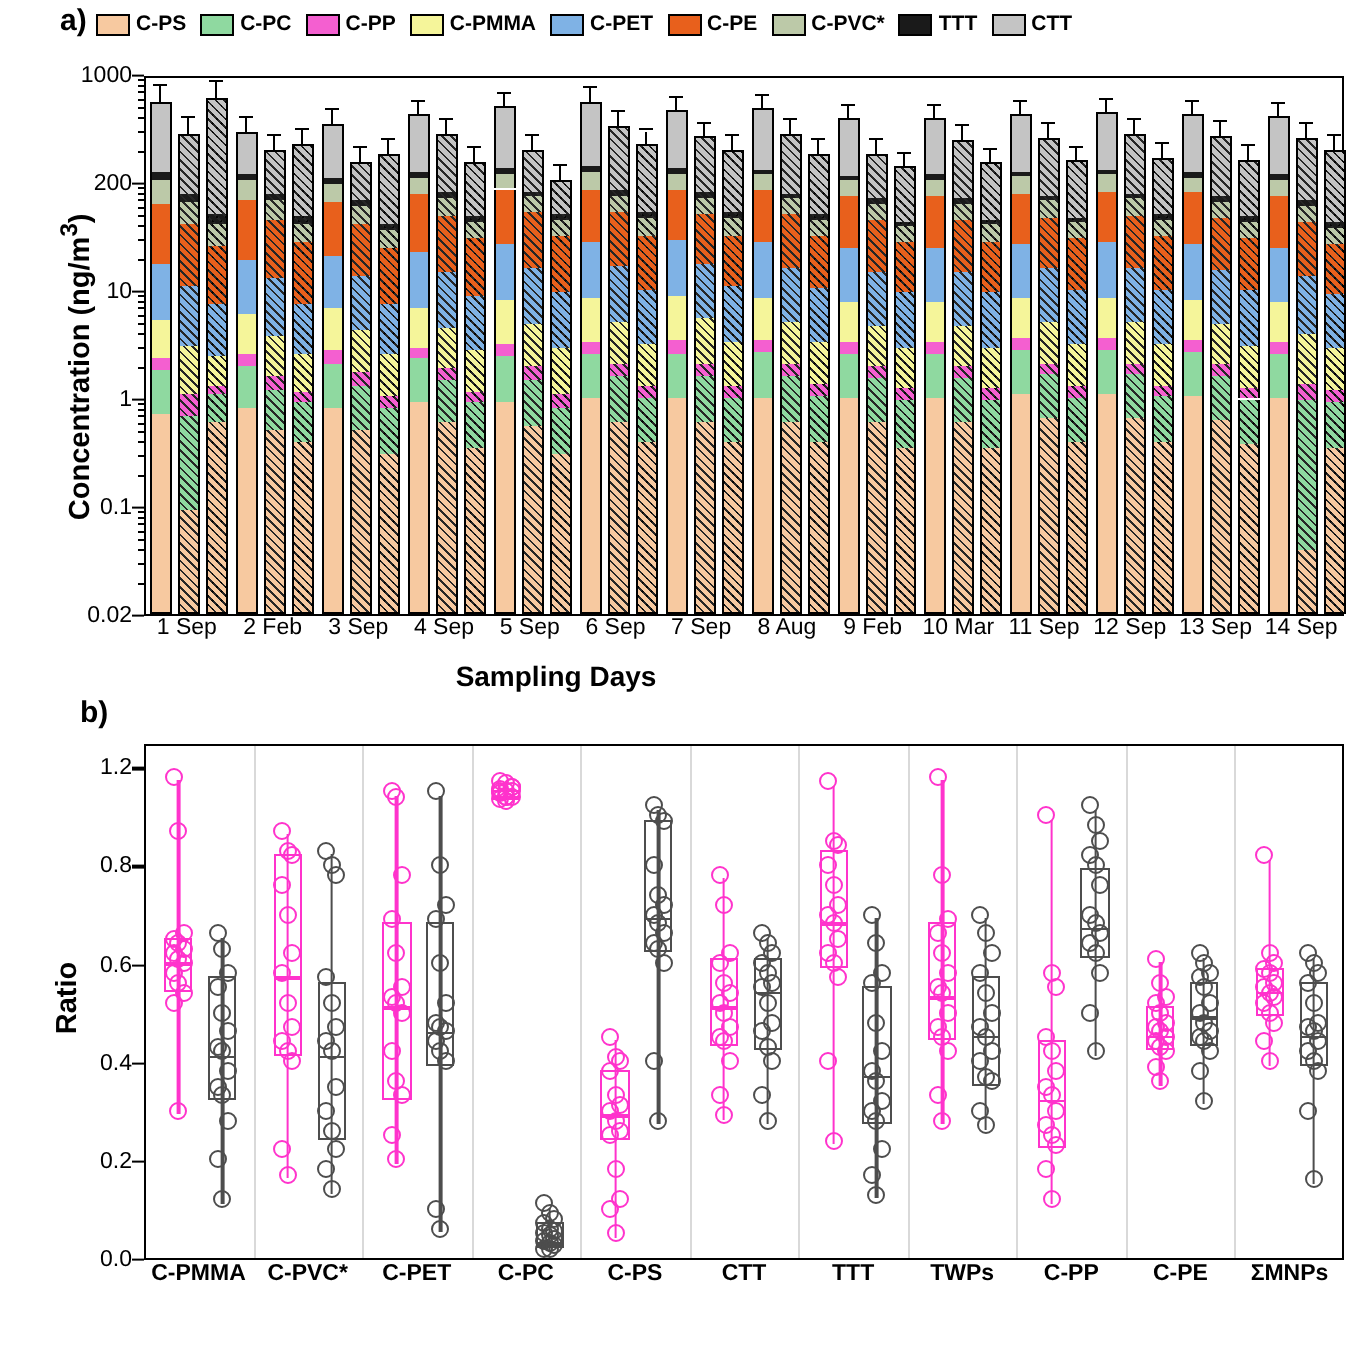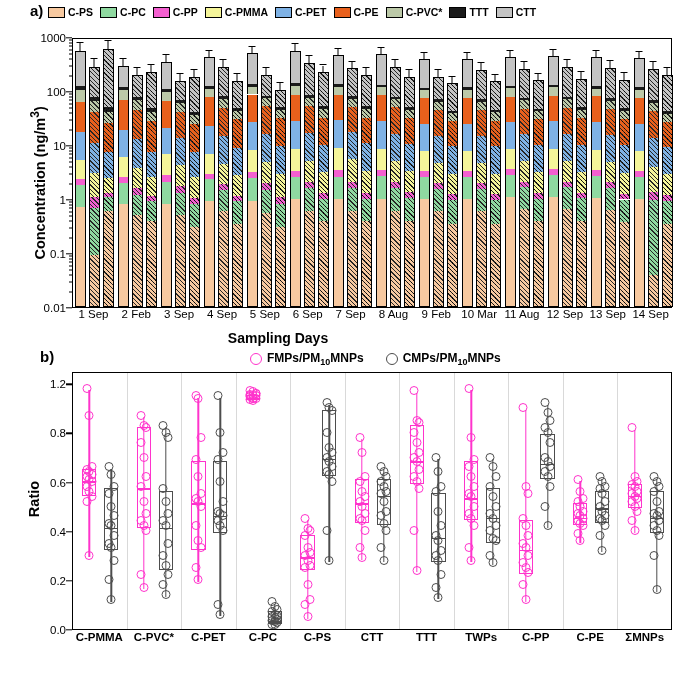--- a/index.html
+++ b/index.html
@@ -121,21 +121,21 @@
     <div class="ytick" style="top: 0px;">1000</div>
         <div class="ytickmark" style="top: 0px;"></div>
         <div class="ytickminor" style="top: 37.7444px;"></div>
         <div class="ytickminor" style="top: 28.2355px;"></div>
         <div class="ytickminor" style="top: 21.4888px;"></div>
         <div class="ytickminor" style="top: 16.2556px;"></div>
         <div class="ytickminor" style="top: 11.9798px;"></div>
         <div class="ytickminor" style="top: 8.36471px;"></div>
         <div class="ytickminor" style="top: 5.23314px;"></div>
         <div class="ytickminor" style="top: 2.4709px;"></div>
-        <div class="ytick" style="top: 54px;">100</div>
+        <div class="ytick" style="top: 54px;">200</div>
         <div class="ytickmark" style="top: 54px;"></div>
         <div class="ytickminor" style="top: 91.7444px;"></div>
         <div class="ytickminor" style="top: 82.2355px;"></div>
         <div class="ytickminor" style="top: 75.4888px;"></div>
         <div class="ytickminor" style="top: 70.2556px;"></div>
         <div class="ytickminor" style="top: 65.9798px;"></div>
         <div class="ytickminor" style="top: 62.3647px;"></div>
         <div class="ytickminor" style="top: 59.2331px;"></div>
         <div class="ytickminor" style="top: 56.4709px;"></div>
         <div class="ytick" style="top: 108px;">10</div>
@@ -161,21 +161,21 @@
         <div class="ytick" style="top: 216px;">0.1</div>
         <div class="ytickmark" style="top: 216px;"></div>
         <div class="ytickminor" style="top: 253.744px;"></div>
         <div class="ytickminor" style="top: 244.235px;"></div>
         <div class="ytickminor" style="top: 237.489px;"></div>
         <div class="ytickminor" style="top: 232.256px;"></div>
         <div class="ytickminor" style="top: 227.98px;"></div>
         <div class="ytickminor" style="top: 224.365px;"></div>
         <div class="ytickminor" style="top: 221.233px;"></div>
         <div class="ytickminor" style="top: 218.471px;"></div>
-        <div class="ytick" style="top: 270px;">0.01</div>
+        <div class="ytick" style="top: 270px;">0.02</div>
         <div class="ytickmark" style="top: 270px;"></div>
       </div>
 
     <div id="plotA">
       <div id="barsA">
           <div class="daygroup">
             <div class="bar">
               <div class="segwrap" style="height: 256.077px;">
                 <div class="seg botseg" style="height: 99.6353px; background: rgb(247, 201, 160); position: absolute; bottom: 0px;"></div>
                 <div class="seg" style="height: 22.1494px; background: rgb(143, 217, 160); position: absolute; bottom: 99.6353px;"></div>
@@ -839,41 +839,31 @@
         <div class="xtick">1 Sep</div>
         <div class="xtick">2 Feb</div>
         <div class="xtick">3 Sep</div>
         <div class="xtick">4 Sep</div>
         <div class="xtick">5 Sep</div>
         <div class="xtick">6 Sep</div>
         <div class="xtick">7 Sep</div>
         <div class="xtick">8 Aug</div>
         <div class="xtick">9 Feb</div>
         <div class="xtick">10 Mar</div>
-        <div class="xtick">11 Aug</div>
+        <div class="xtick">11 Sep</div>
         <div class="xtick">12 Sep</div>
         <div class="xtick">13 Sep</div>
         <div class="xtick">14 Sep</div>
       </div>
     <div id="xlabelA">Sampling Days</div>
   </div>
 
   <div id="panelB">
     <div class="panel-label" style="left:40px;top:0px;">b)</div>
 
-    <div id="legendB">
-        <div class="legB-item">
-          <span class="legB-circ" style="border-color: rgb(255, 51, 204);"></span>
-          <span class="legB-text">FMPs/PM<sub>10</sub>MNPs</span>
-        </div>
-        <div class="legB-item">
-          <span class="legB-circ" style="border-color: rgb(77, 77, 77);"></span>
-          <span class="legB-text">CMPs/PM<sub>10</sub>MNPs</span>
-        </div>
-      </div>
 
     <div id="yaxisB">
       <div id="ylabelB">Ratio</div>
       <div id="yticksB-holder"></div>
     <div class="ytick" style="top: 258px;">0.0</div>
         <div class="ytickmark" style="top: 258px;"></div>
         <div class="ytick" style="top: 208.857px;">0.2</div>
         <div class="ytickmark" style="top: 208.857px;"></div>
         <div class="ytick" style="top: 159.714px;">0.4</div>
         <div class="ytickmark" style="top: 159.714px;"></div>

